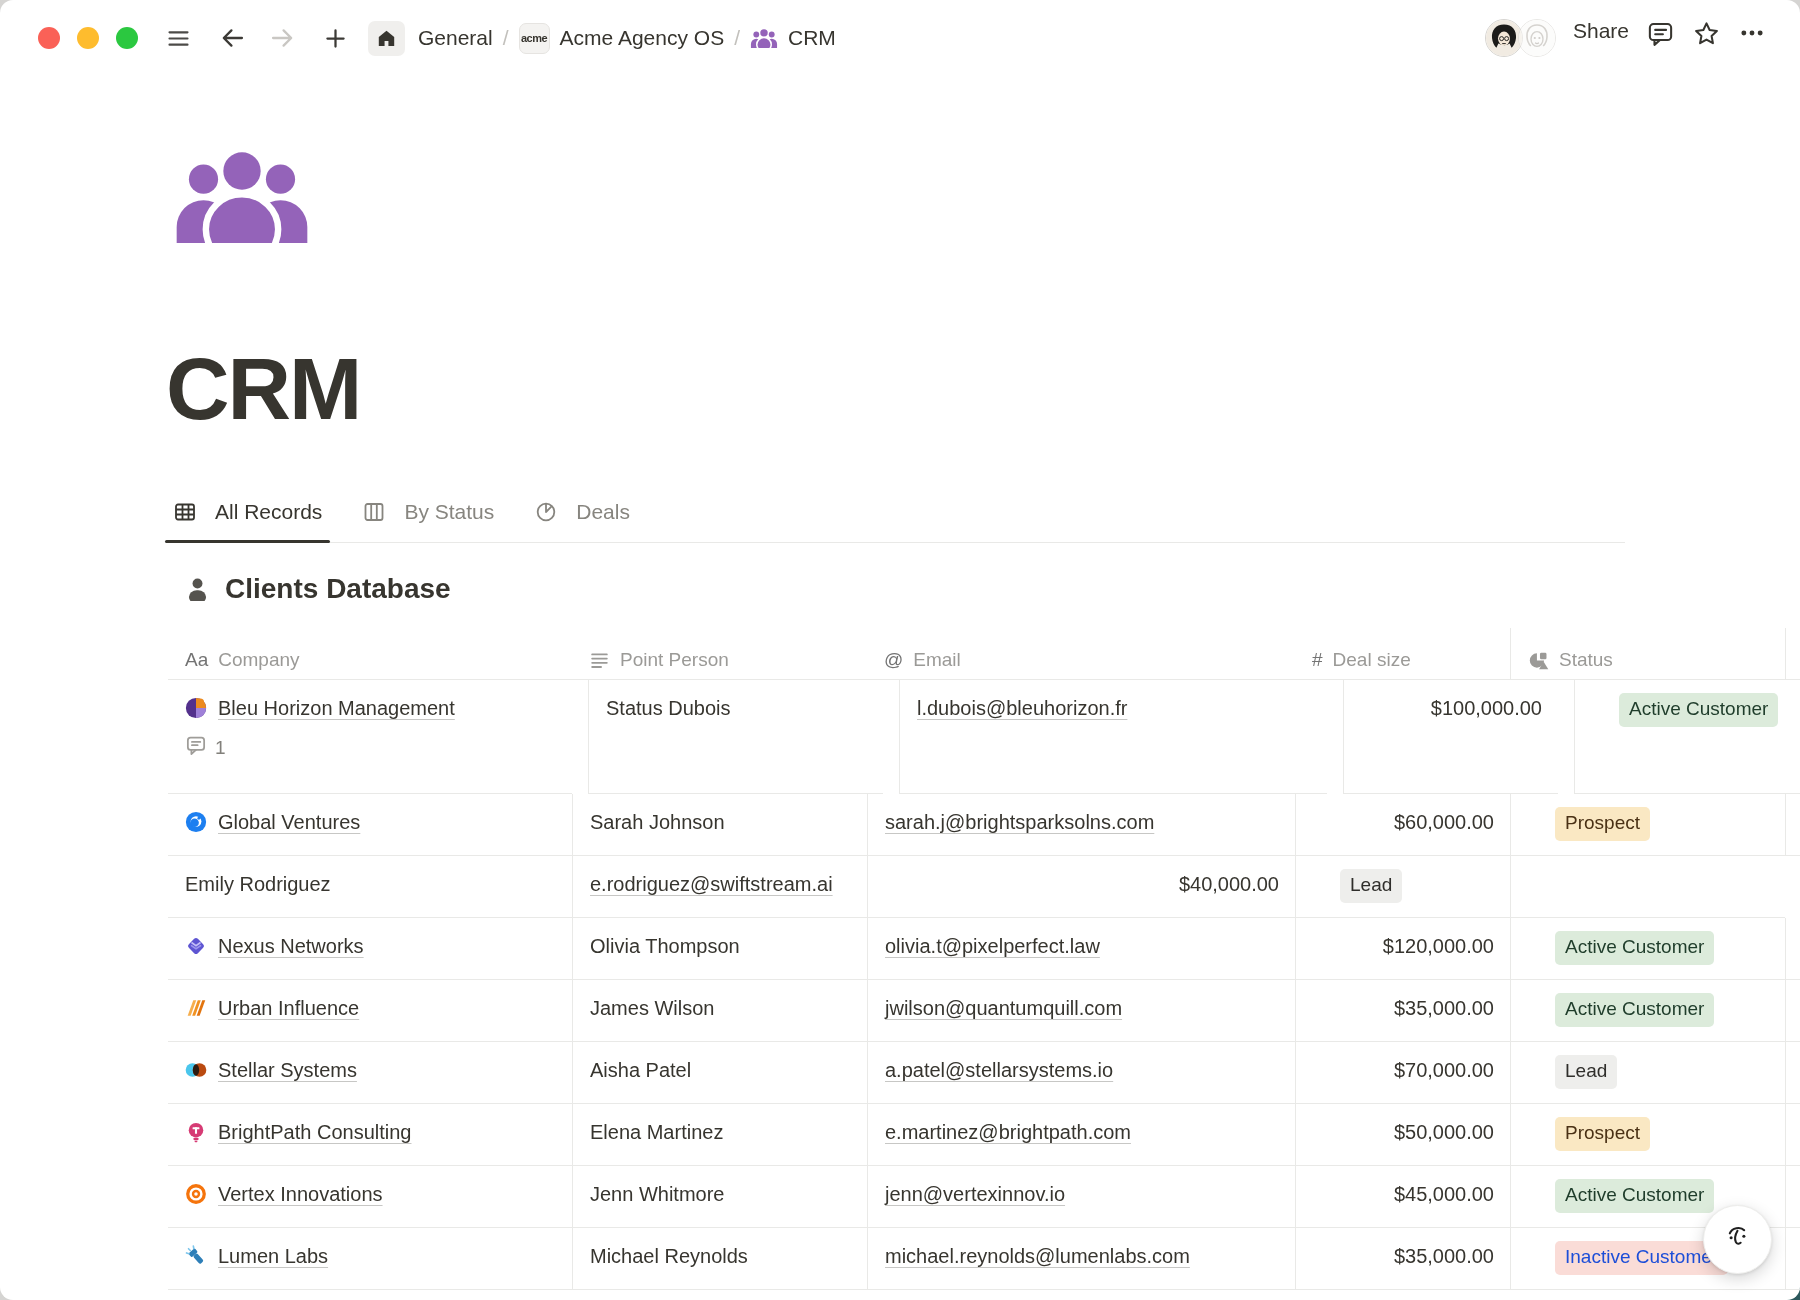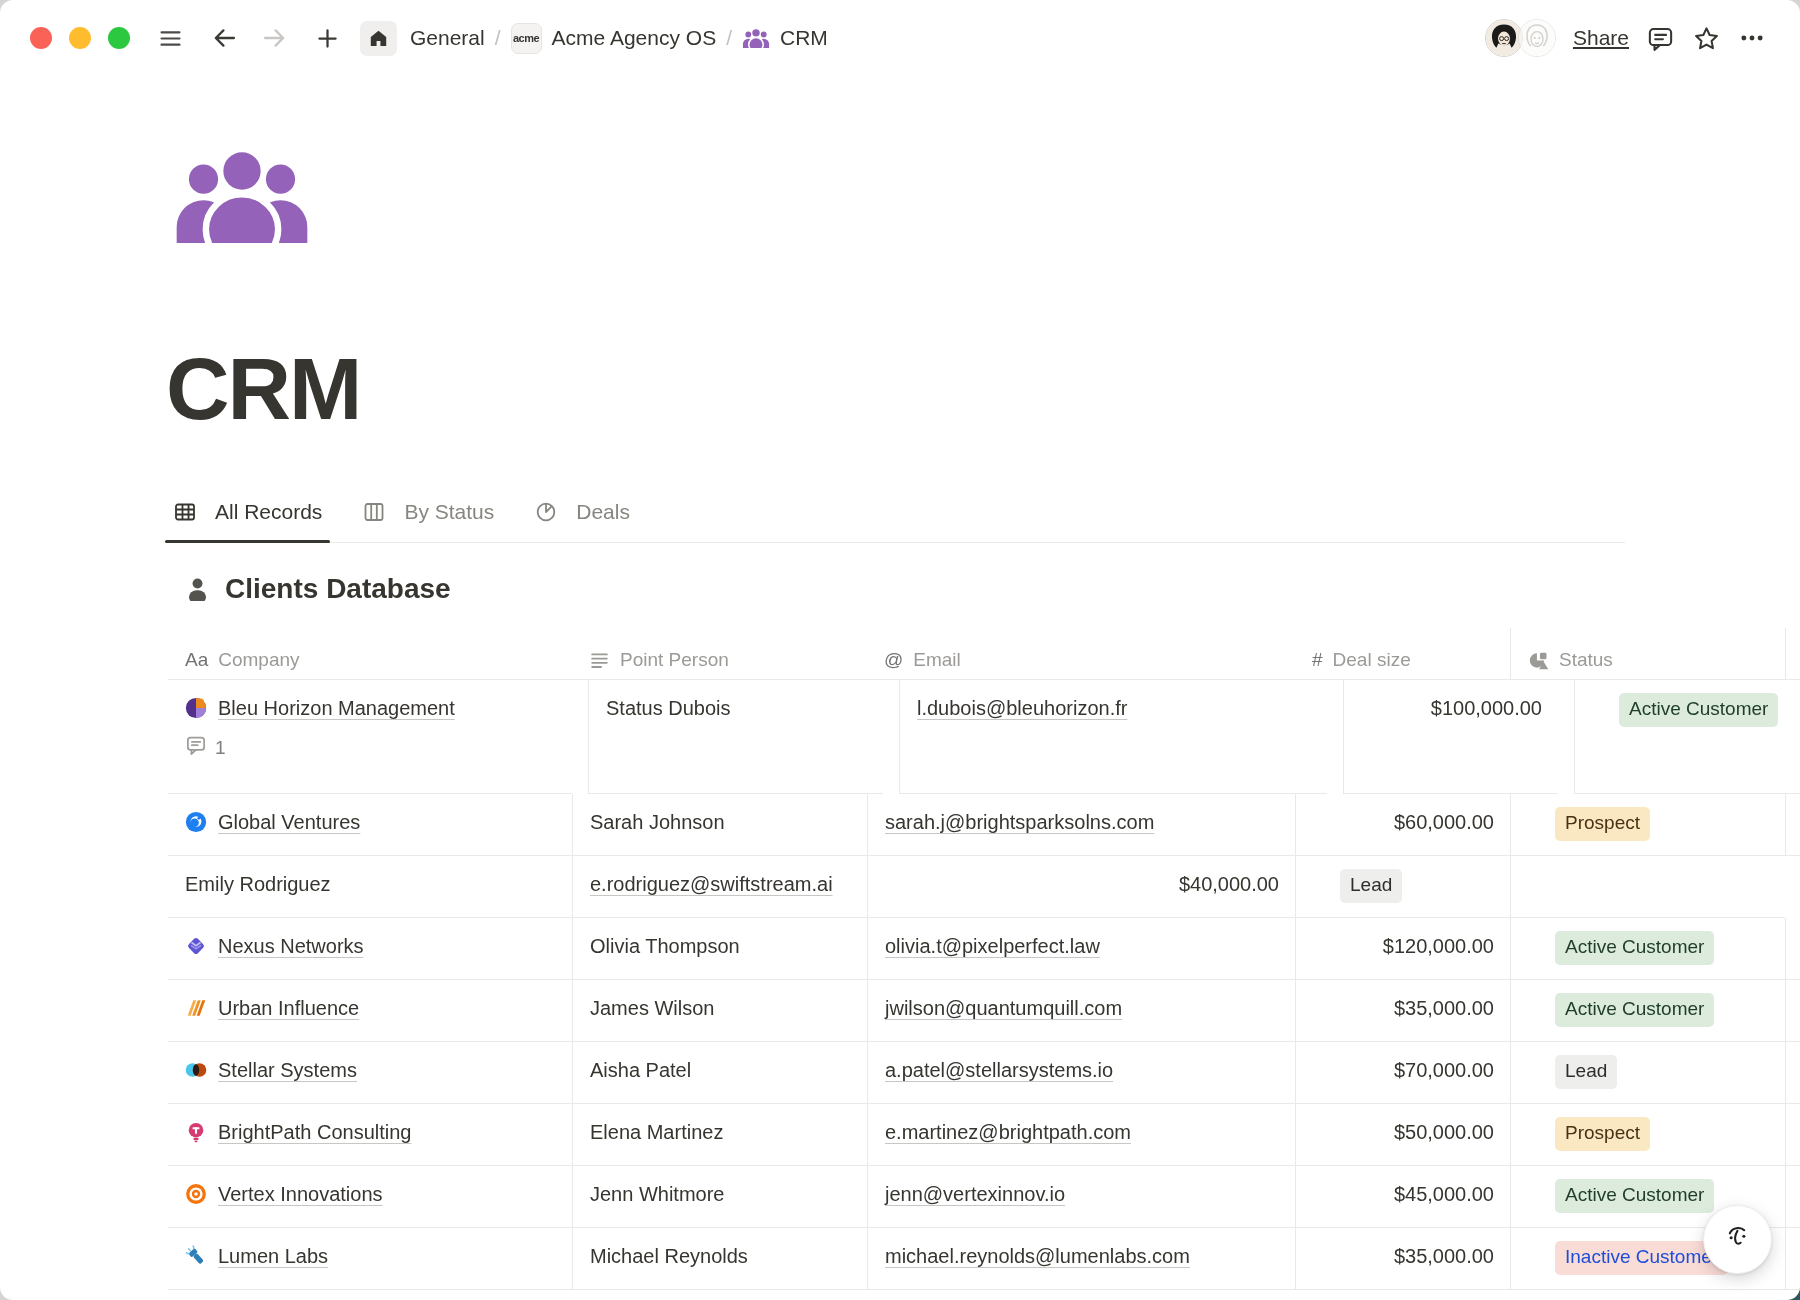--- a/index.html
+++ b/index.html
@@ -9,21 +9,21 @@
     background:#D5D4D2;
     position:relative;
     color:#37352F;
   }
   .corner-teal { position:absolute; right:0; bottom:0; width:30px; height:30px; background:#2B585C; }
   .window {
     position:absolute; inset:0; background:#fff; border-radius:13px; overflow:hidden;
   }
 
   
-  .topbar { height:76px; display:flex; align-items:center; padding:0 34px 0 30px; }
+  .topbar { height:76px; display:flex; align-items:center; padding:0 34px 0 38px; }
   .traffic { display:flex; gap:17px; align-items:center; }
   .tl { width:22px; height:22px; border-radius:50%; display:inline-block; cursor:default; }
   .tl.red { background:#FA6157; }
   .tl.yellow { background:#FEBC2E; }
   .tl.green { background:#2BC840; }
   .ibtn { background:none; border:none; display:flex; align-items:center; justify-content:center; cursor:pointer; padding:0; }
   .ibtn svg { display:block; }
   .mb-menu { margin-left:27px; }
   .mb-back { margin-left:26px; }
   .mb-fwd  { margin-left:23px; }
@@ -32,21 +32,21 @@
     background:#F0EFED; display:flex; align-items:center; justify-content:center; cursor:pointer; }
   .crumbs { display:flex; align-items:center; margin-left:13px; font-size:21px; color:#37352F; }
   .crumb { display:flex; align-items:center; gap:10px; cursor:pointer; white-space:nowrap; }
   .sep { color:#C2C0BC; margin:0 10px; }
   .acme {
     width:31px; height:31px; border-radius:7px; background:#F4F3F1; border:1px solid #E6E4E1;
     display:flex; align-items:center; justify-content:center;
     font-size:11px; font-weight:800; letter-spacing:-0.5px; color:#37352F;
   }
   .bc-people svg { display:block; }
-  .tb-right { margin-left:auto; display:flex; align-items:center; gap:17px;text-decoration:underline; }
+  .tb-right { margin-left:auto; display:flex; align-items:flex-start; gap:17px; }
   .avatars { display:flex; align-items:center; }
   .avatar { width:38px; height:38px; border-radius:50%; overflow:hidden; border:1px solid #D7D5D1; background:#fff; cursor:pointer; }
   .avatar.second { margin-left:-5px; opacity:.55; }
   .share { font-size:21px; color:#37352F; background:none; border:none; cursor:pointer; }
 
   
   .page-icon { margin:74px 0 0 172px; width:140px; cursor:pointer; }
   .page-icon svg { display:block; width:140px; }
   .page-title { margin:100px 0 0 166px; font-size:88px; line-height:1.05; font-weight:700; letter-spacing:-2px; color:#37352F; cursor:text; }
 

